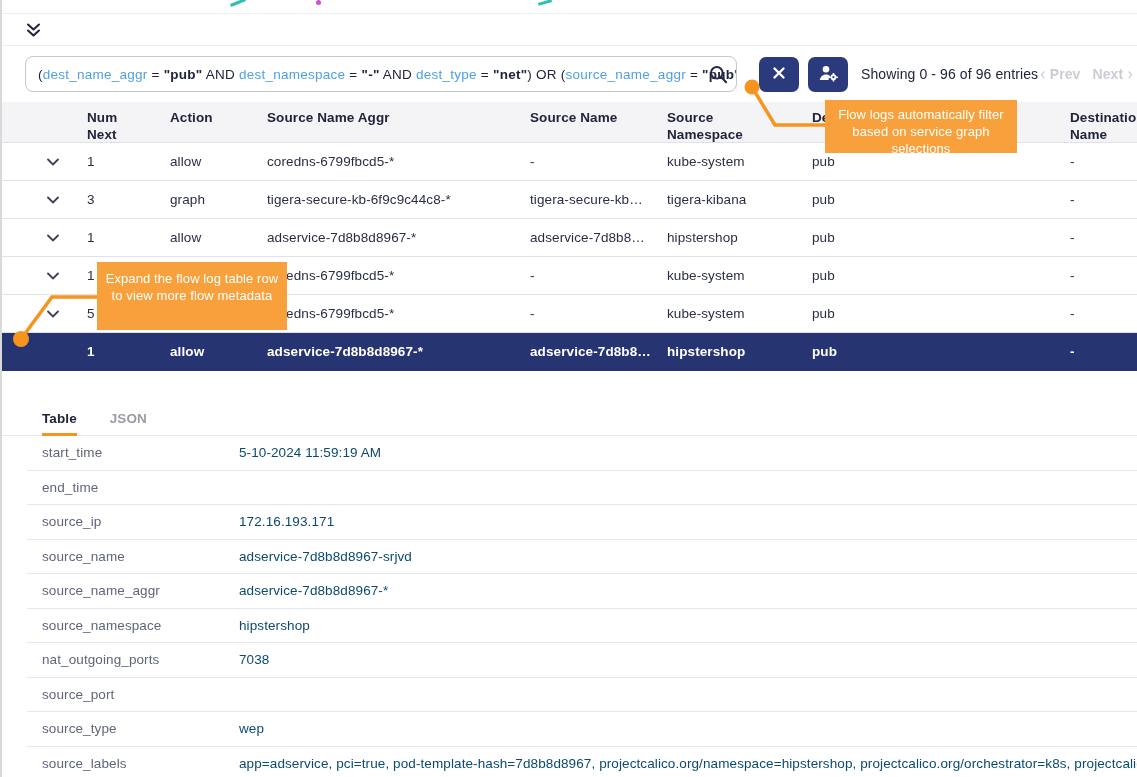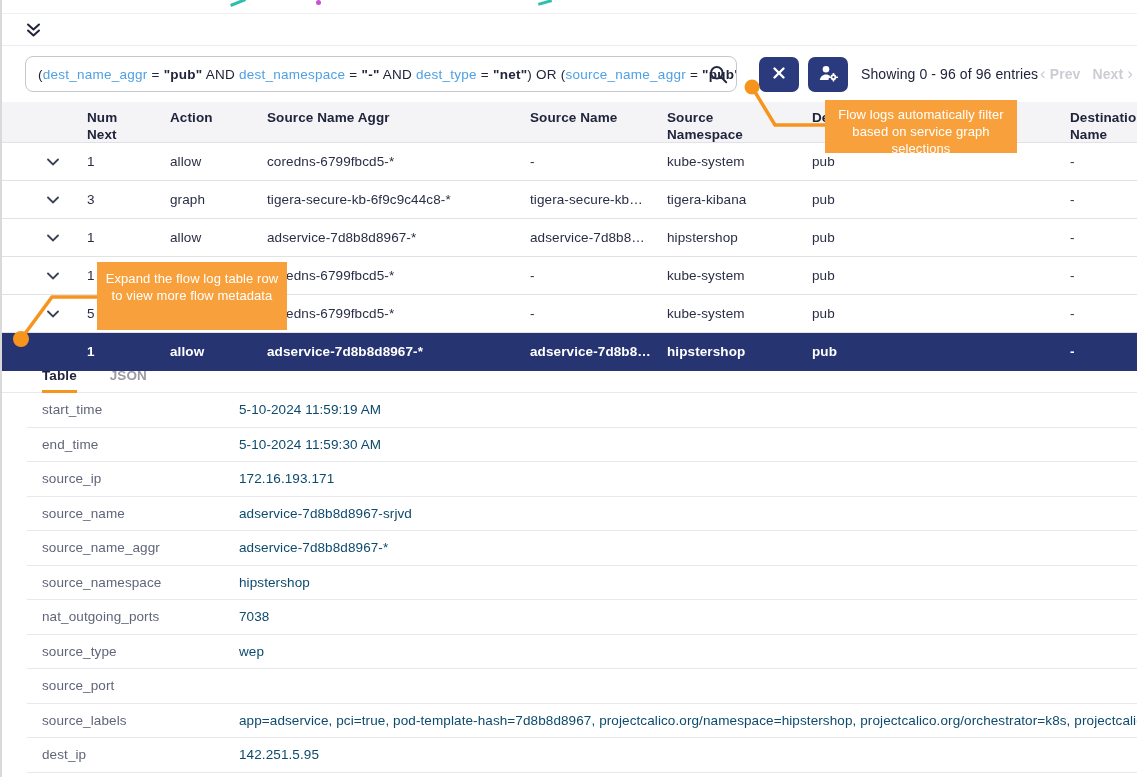--- a/index.html
+++ b/index.html
@@ -53,21 +53,21 @@
   .fhead .fcell.expander{padding-top:3px;}
   .c1{width:85px;padding-left:5px;}
   .c2{width:97px;}
   .c3{width:263px;}
   .c4{width:137px;}
   .c5{width:145px;}
   .c6{width:258px;}
   .c7{flex:1;}
   .hwrap{display:inline-block;white-space:normal;}
   
-  .dtabs{display:flex;align-items:flex-end;height:22px;padding-left:40px;gap:33px;border-bottom:1px solid #e8e8ec;box-sizing:border-box;}
+  .dtabs{display:flex;align-items:flex-end;height:33px;padding-left:40px;gap:33px;border-bottom:1px solid #e8e8ec;box-sizing:border-box;margin-top:32px;}
   .dtab{font-size:13.5px;font-weight:700;color:#9b9ba3;padding-bottom:7px;border-bottom:3px solid transparent;margin-bottom:-1px;cursor:pointer;}
   .dtab.active{color:#20243c;border-bottom-color:var(--orange);}
   .drow{display:flex;align-items:center;height:34.5px;border-bottom:1px solid #e8e8ec;margin-left:25px;
     padding-left:15px;font-size:13.5px;box-sizing:border-box;}
   .dkey{width:197px;flex:none;color:#60657a;white-space:nowrap;overflow:hidden;}
   .dval{flex:1;color:#0c4a6e;white-space:nowrap;overflow:hidden;}
   
   .tooltip{position:absolute;background:var(--torange);color:#fff;font-size:13px;line-height:17px;
     text-align:center;padding:6px 8px;box-sizing:border-box;z-index:30;}
   .t1{left:823px;top:100px;width:192px;height:53px;}
@@ -244,21 +244,20 @@
         <div class="dtab active">Table</div>
         <div class="dtab">JSON</div>
       </div>
     <div>
         <div class="drow">
           <span class="dkey">start_time</span>
           <span class="dval">5-10-2024 11:59:19 AM</span>
         </div>
         <div class="drow">
           <span class="dkey">end_time</span>
-          <span class="dval">5-10-2024 11:59:30 AM</span>
         </div>
         <div class="drow">
           <span class="dkey">source_ip</span>
           <span class="dval">172.16.193.171</span>
         </div>
         <div class="drow">
           <span class="dkey">source_name</span>
           <span class="dval">adservice-7d8b8d8967-srjvd</span>
         </div>
         <div class="drow">
@@ -267,26 +266,26 @@
         </div>
         <div class="drow">
           <span class="dkey">source_namespace</span>
           <span class="dval">hipstershop</span>
         </div>
         <div class="drow">
           <span class="dkey">nat_outgoing_ports</span>
           <span class="dval">7038</span>
         </div>
         <div class="drow">
+          <span class="dkey">source_port</span>
+          <span class="dval"></span>
+        </div>
+        <div class="drow">
           <span class="dkey">source_type</span>
           <span class="dval">wep</span>
-        </div>
-        <div class="drow">
-          <span class="dkey">source_port</span>
-          <span class="dval"></span>
         </div>
         <div class="drow">
           <span class="dkey">source_labels</span>
           <span class="dval">app=adservice, pci=true, pod-template-hash=7d8b8d8967, projectcalico.org/namespace=hipstershop, projectcalico.org/orchestrator=k8s, projectcalico.org/serviceaccount=adservice</span>
         </div>
         <div class="drow">
           <span class="dkey">dest_ip</span>
           <span class="dval">142.251.5.95</span>
         </div>
       </div>

